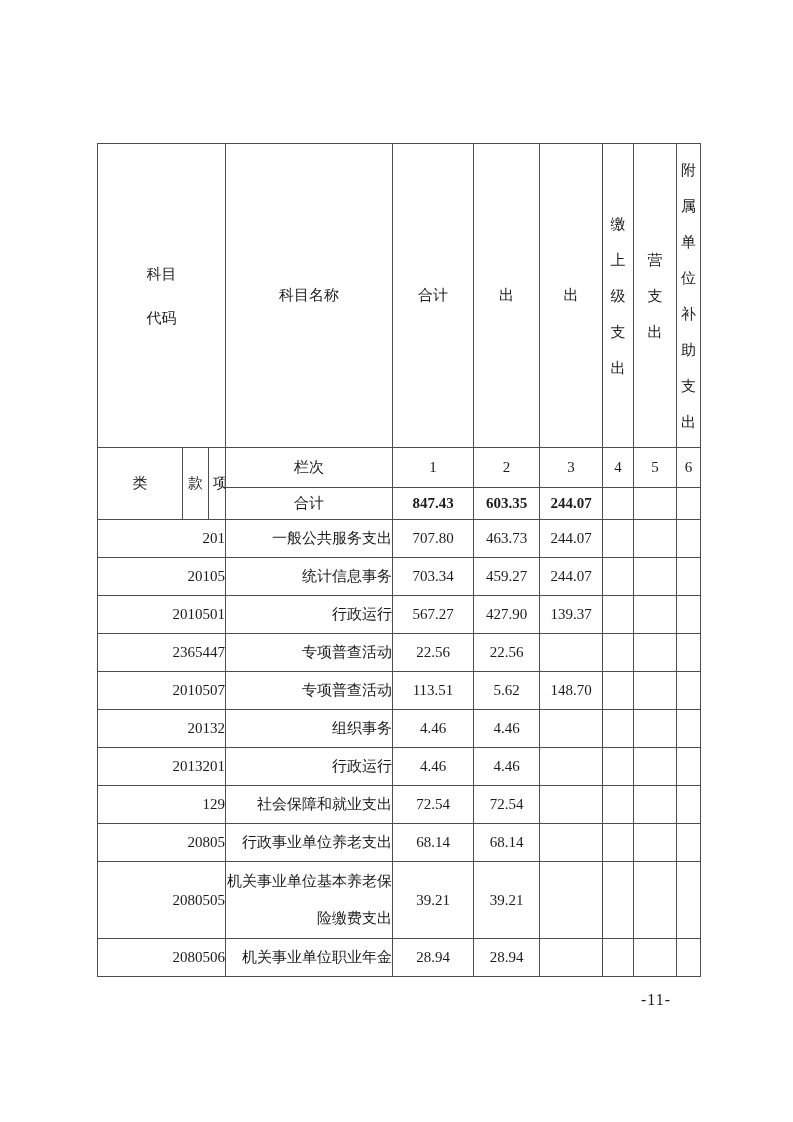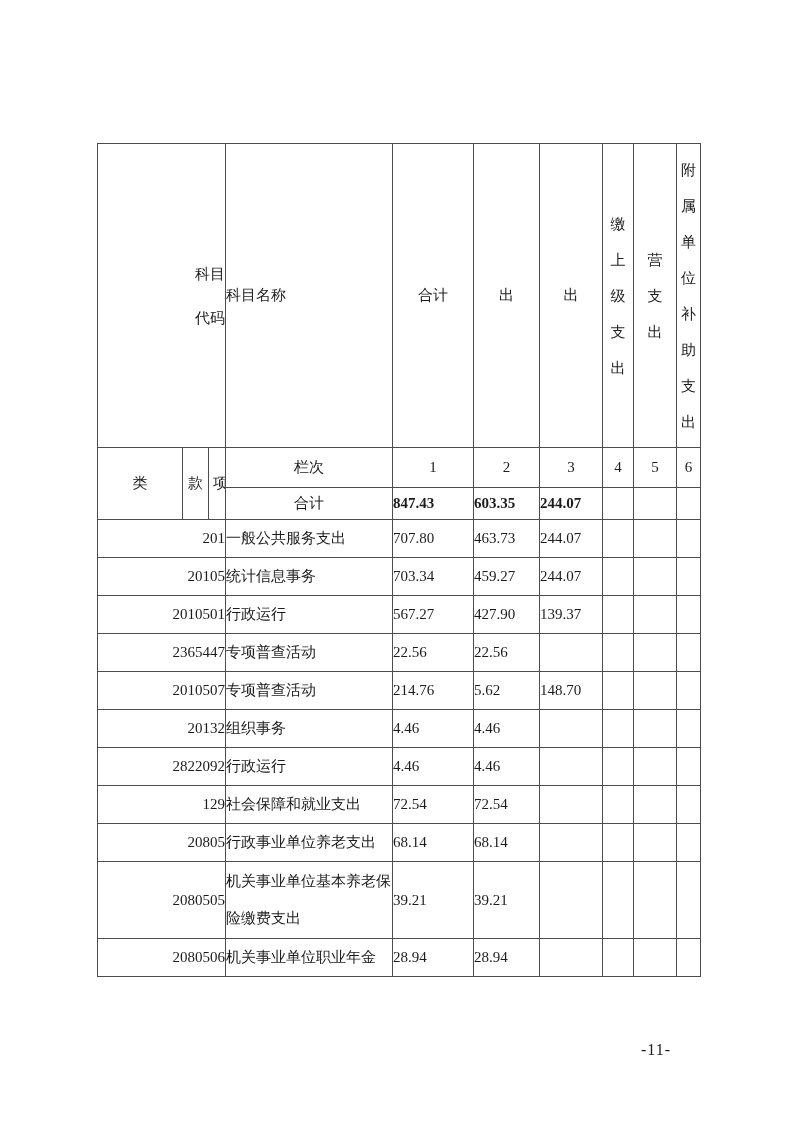--- a/index.html
+++ b/index.html
@@ -26,34 +26,34 @@
     background:#fff;
   }
   
   tr.hr-head{height:304px;}
   tr.hr-lanci{height:40px;}
   tr.hr-total{height:32px;}
   tr.hr-data{height:38px;}
   tr.hr-tall{height:77px;}
   
   td.c{text-align:right;padding-left:7px;}           
-  td.n{text-align:left;padding-left:8px;padding-right:5px;line-height:37px;font-family:Liberation Serif, serif;} 
-  td.r{text-align:left;padding-right:6px;}          
+  td.n{text-align:right;padding-left:8px;padding-right:5px;line-height:37px;font-family:Liberation Serif, serif;} 
+  td.r{text-align:center;padding-right:6px;}          
   td.ctr{text-align:center;}
   .b{font-weight:bold;}
   
-  td.h-code{text-align:right;vertical-align:middle;}
+  td.h-code{text-align:center;vertical-align:middle;}
   td.h-code div{height:44px;line-height:44px;}
-  td.h-name{vertical-align:middle;}
+  td.h-name{text-align:center;vertical-align:middle;}
   td.h-top{text-align:center;vertical-align:top;padding-top:11px;}
   td.h-vert{text-align:center;vertical-align:top;padding-top:12px;}
   td.h-vert div{height:36px;line-height:36px;}
   td.sub-item div{width:22px;overflow:hidden;white-space:nowrap;padding-left:4px;text-align:left;}
   .footer{
-    position:absolute;left:615px;top:1041px;width:82px;
+    position:absolute;left:615px;top:991px;width:82px;
     text-align:center;font-size:16px;letter-spacing:1px;color:#1c1c1c;
   }
 </style>
 </head>
 <body>
 
 <div class="page">
 
   <table class="budget">
     <colgroup>
@@ -164,39 +164,39 @@
       <td class="r">22.56</td>
       <td class="r">22.56</td>
       <td class="r"></td>
       <td></td>
       <td></td>
       <td></td>
     </tr>
     <tr class="hr-data">
       <td colspan="3" class="c">2010507</td>
       <td class="n">专项普查活动</td>
-      <td class="r">214.76</td>
+      <td class="r">113.51</td>
       <td class="r">5.62</td>
       <td class="r">148.70</td>
       <td></td>
       <td></td>
       <td></td>
     </tr>
     <tr class="hr-data">
       <td colspan="3" class="c">20132</td>
       <td class="n">组织事务</td>
       <td class="r">4.46</td>
       <td class="r">4.46</td>
       <td class="r"></td>
       <td></td>
       <td></td>
       <td></td>
     </tr>
     <tr class="hr-data">
-      <td colspan="3" class="c">2822092</td>
+      <td colspan="3" class="c">2013201</td>
       <td class="n">行政运行</td>
       <td class="r">4.46</td>
       <td class="r">4.46</td>
       <td class="r"></td>
       <td></td>
       <td></td>
       <td></td>
     </tr>
     <tr class="hr-data">
       <td colspan="3" class="c">129</td>

